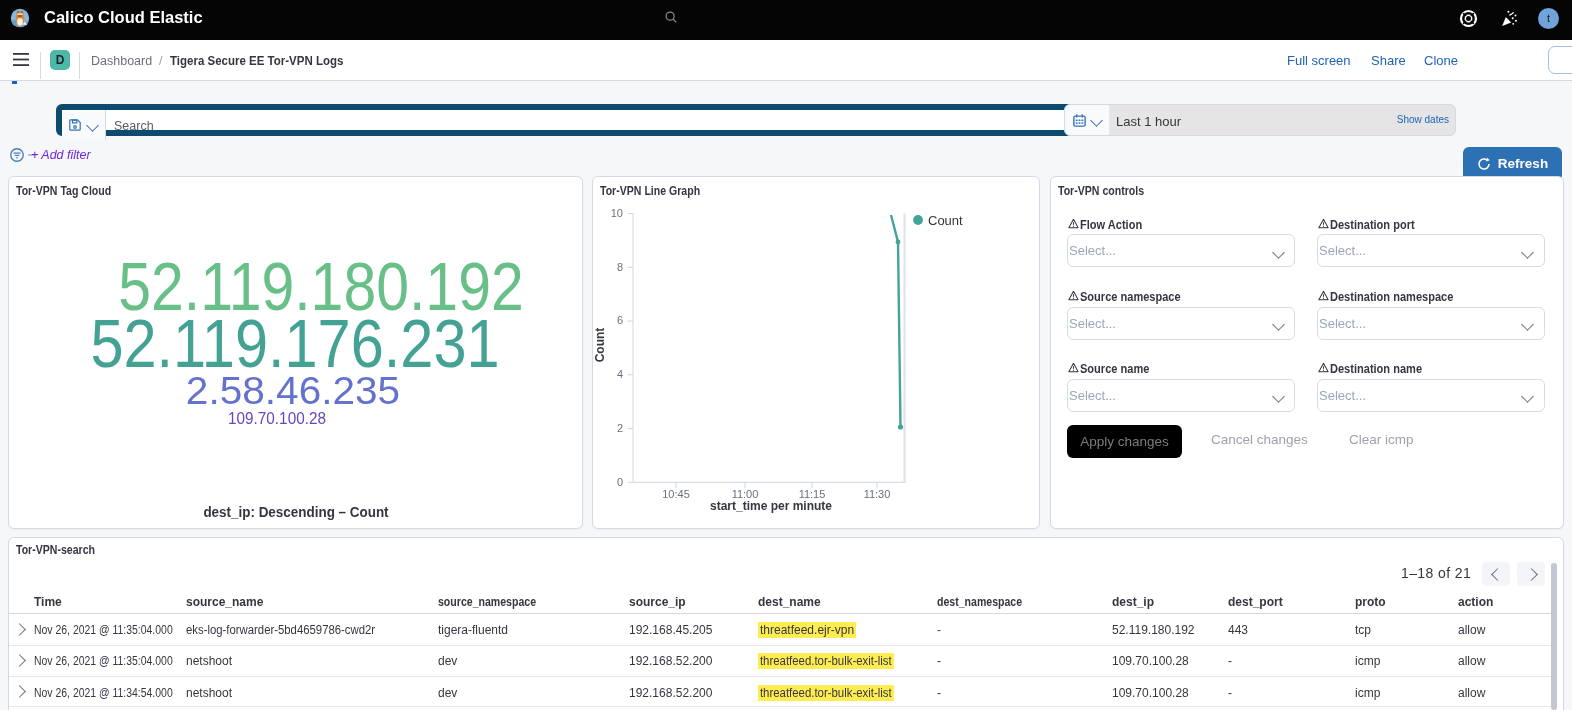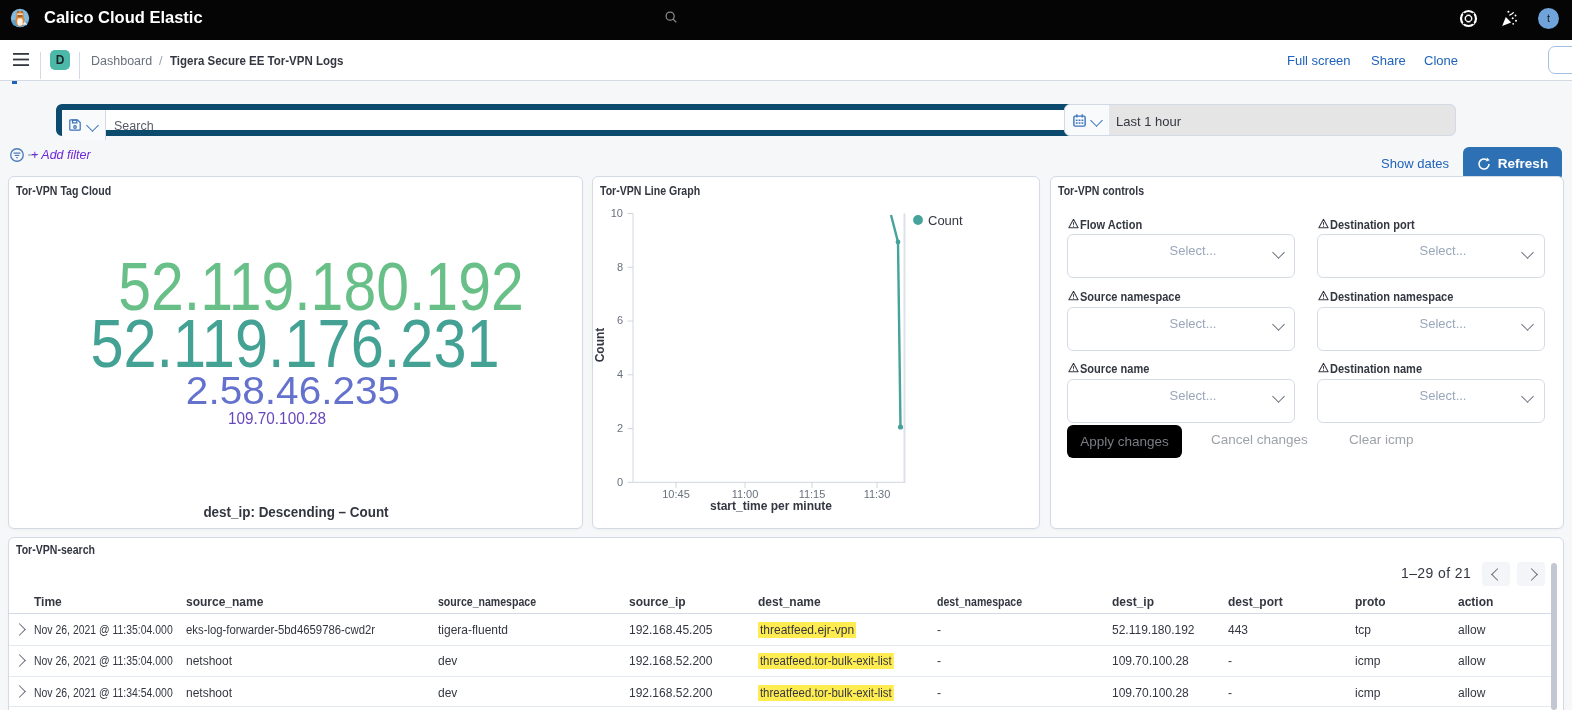--- a/index.html
+++ b/index.html
@@ -19,32 +19,32 @@
 .toplink { position:absolute; top:53px; font-size:13px; color:#2063ba; }
 #editbtn { position:absolute; left:1548px; top:46px; width:90px; height:28px; border:1px solid #a4c0e4; border-radius:7px; color:#2a6cb7; font-size:13.5px; line-height:26px; text-align:center; }
 #bluedot { position:absolute; left:12px; top:81px; width:5px; height:3px; background:#2063ba; }
 
 #qbox { position:absolute; left:8px; top:104px; width:1048px; height:32px; background:#fff; border:6px solid #0c4a6e; border-radius:6px;margin-left:48px; }
 #qdiv { position:absolute; left:43px; top:0; height:30px; width:1px; background:#d3dae6; }
 #qph { position:absolute; left:52px; top:9px; font-size:12.5px; color:#575d66; }
 #kql { position:absolute; right:4px; top:9px; font-size:12.5px; color:#2e6cb5; }
 #datebox { position:absolute; left:1064px; top:104px; width:392px; height:32px; background:#e5e5e5; border:1px solid #d3dae6; border-radius:6px; }
 #datetxt { position:absolute; left:51px; top:9px; font-size:13px; color:#343741; }
-#showdates { position:absolute; right:6px; top:9px; font-size:13px; color:#2063ba;margin-top:42px; }
+#showdates { position:absolute; right:6px; top:9px; font-size:10px; color:#2063ba; }
 #refresh { position:absolute; left:1463px; top:103px; width:99px; height:34px; background:#2d70b4; border-radius:6px; color:#fff; font-size:13.5px; font-weight:700; text-align:center; line-height:34px;margin-top:44px; }
 #addfilter { position:absolute; left:31px; top:148px; font-size:12.5px; color:#6d28d9;font-style:italic; }
 #fdash { position:absolute; left:28px; top:153.5px; width:9px; height:2px; background:#b9c3d4; }
 
 .panel { position:absolute; background:#fff; border:1px solid #d3dae6; border-radius:6px; box-shadow:0 1px 2px rgba(0,0,0,.04); }
 .ptitle { position:absolute; left:8px; top:184px; font-size:12px; font-weight:700; color:#343741; transform:scaleX(.88); transform-origin:0 50%; }
 
 .tagline { position:absolute; line-height:1; white-space:nowrap; }
 
 .clabel { position:absolute; font-size:12px; font-weight:700; color:#343741; transform:scaleX(.92); transform-origin:0 50%; }
-.csel { position:absolute; width:228px; height:44px; border:1px solid #d6dce6; border-radius:6px; background:#fff; font-size:13px; color:#9aa7ba; line-height:31px; padding-left:24px;text-align:center; }
+.csel { position:absolute; width:228px; height:33px; border:1px solid #d6dce6; border-radius:6px; background:#fff; font-size:13px; color:#9aa7ba; line-height:31px; padding-left:1px; }
 .chev { position:absolute; width:9px; height:9px; border-right:1.6px solid #69707d; border-bottom:1.6px solid #69707d; transform:rotate(45deg); }
 
 .th { position:absolute; font-size:12px; font-weight:700; color:#343741; transform-origin:0 50%; }
 .td { position:absolute; font-size:12px; color:#343741; transform-origin:0 50%; }
 .hl { background:#ffec51; padding:1px 2px; }
 .rowline { position:absolute; left:9px; width:1546px; height:1px; background:#e4e9f0; }
 .pgbtn { position:absolute; top:562px; width:28px; height:24px; background:#f3f5f8; border-radius:4px; }
 </style>
 </head>
 <body>
@@ -251,21 +251,21 @@
 <div class="chev" style="left:1274px;top:320px"></div>
 <div class="chev" style="left:1523px;top:320px"></div>
 <div class="chev" style="left:1274px;top:392px"></div>
 <div class="chev" style="left:1523px;top:392px"></div>
 <div class="abs" style="left:1067px;top:425px;width:115px;height:33px;background:#000000;border-radius:6px;color:#797d84;font-size:13.5px;text-align:center;line-height:33px">Apply changes</div>
 <div class="abs" style="left:1211px;top:432px;font-size:13.5px;color:#9ea2a9">Cancel changes</div>
 <div class="abs" style="left:1349px;top:432px;font-size:13.5px;color:#9ea2a9">Clear icmp</div>
 
 <div class="panel" style="left:8px;top:537px;width:1556px;height:200px"></div>
 <div class="ptitle" style="left:16px;top:543px">Tor-VPN-search</div>
-<div class="td" style="left:1401px;top:565px;font-size:14px;letter-spacing:.4px">1–29 of 21</div>
+<div class="td" style="left:1401px;top:565px;font-size:14px;letter-spacing:.4px">1–18 of 21</div>
 <div class="pgbtn" style="left:1482px"></div>
 <div class="pgbtn" style="left:1517px"></div>
 <div class="chev" style="left:1493px;top:570px;transform:rotate(135deg)"></div>
 <div class="chev" style="left:1527px;top:570px;transform:rotate(-45deg)"></div>
 <div class="th" style="left:34px;top:595px">Time</div>
 <div class="th" style="left:186px;top:595px">source_name</div>
 <div class="th" style="left:438px;top:595px;transform:scaleX(.88)">source_namespace</div>
 <div class="th" style="left:629px;top:595px">source_ip</div>
 <div class="th" style="left:758px;top:595px">dest_name</div>
 <div class="th" style="left:937px;top:595px;transform:scaleX(.88)">dest_namespace</div>

